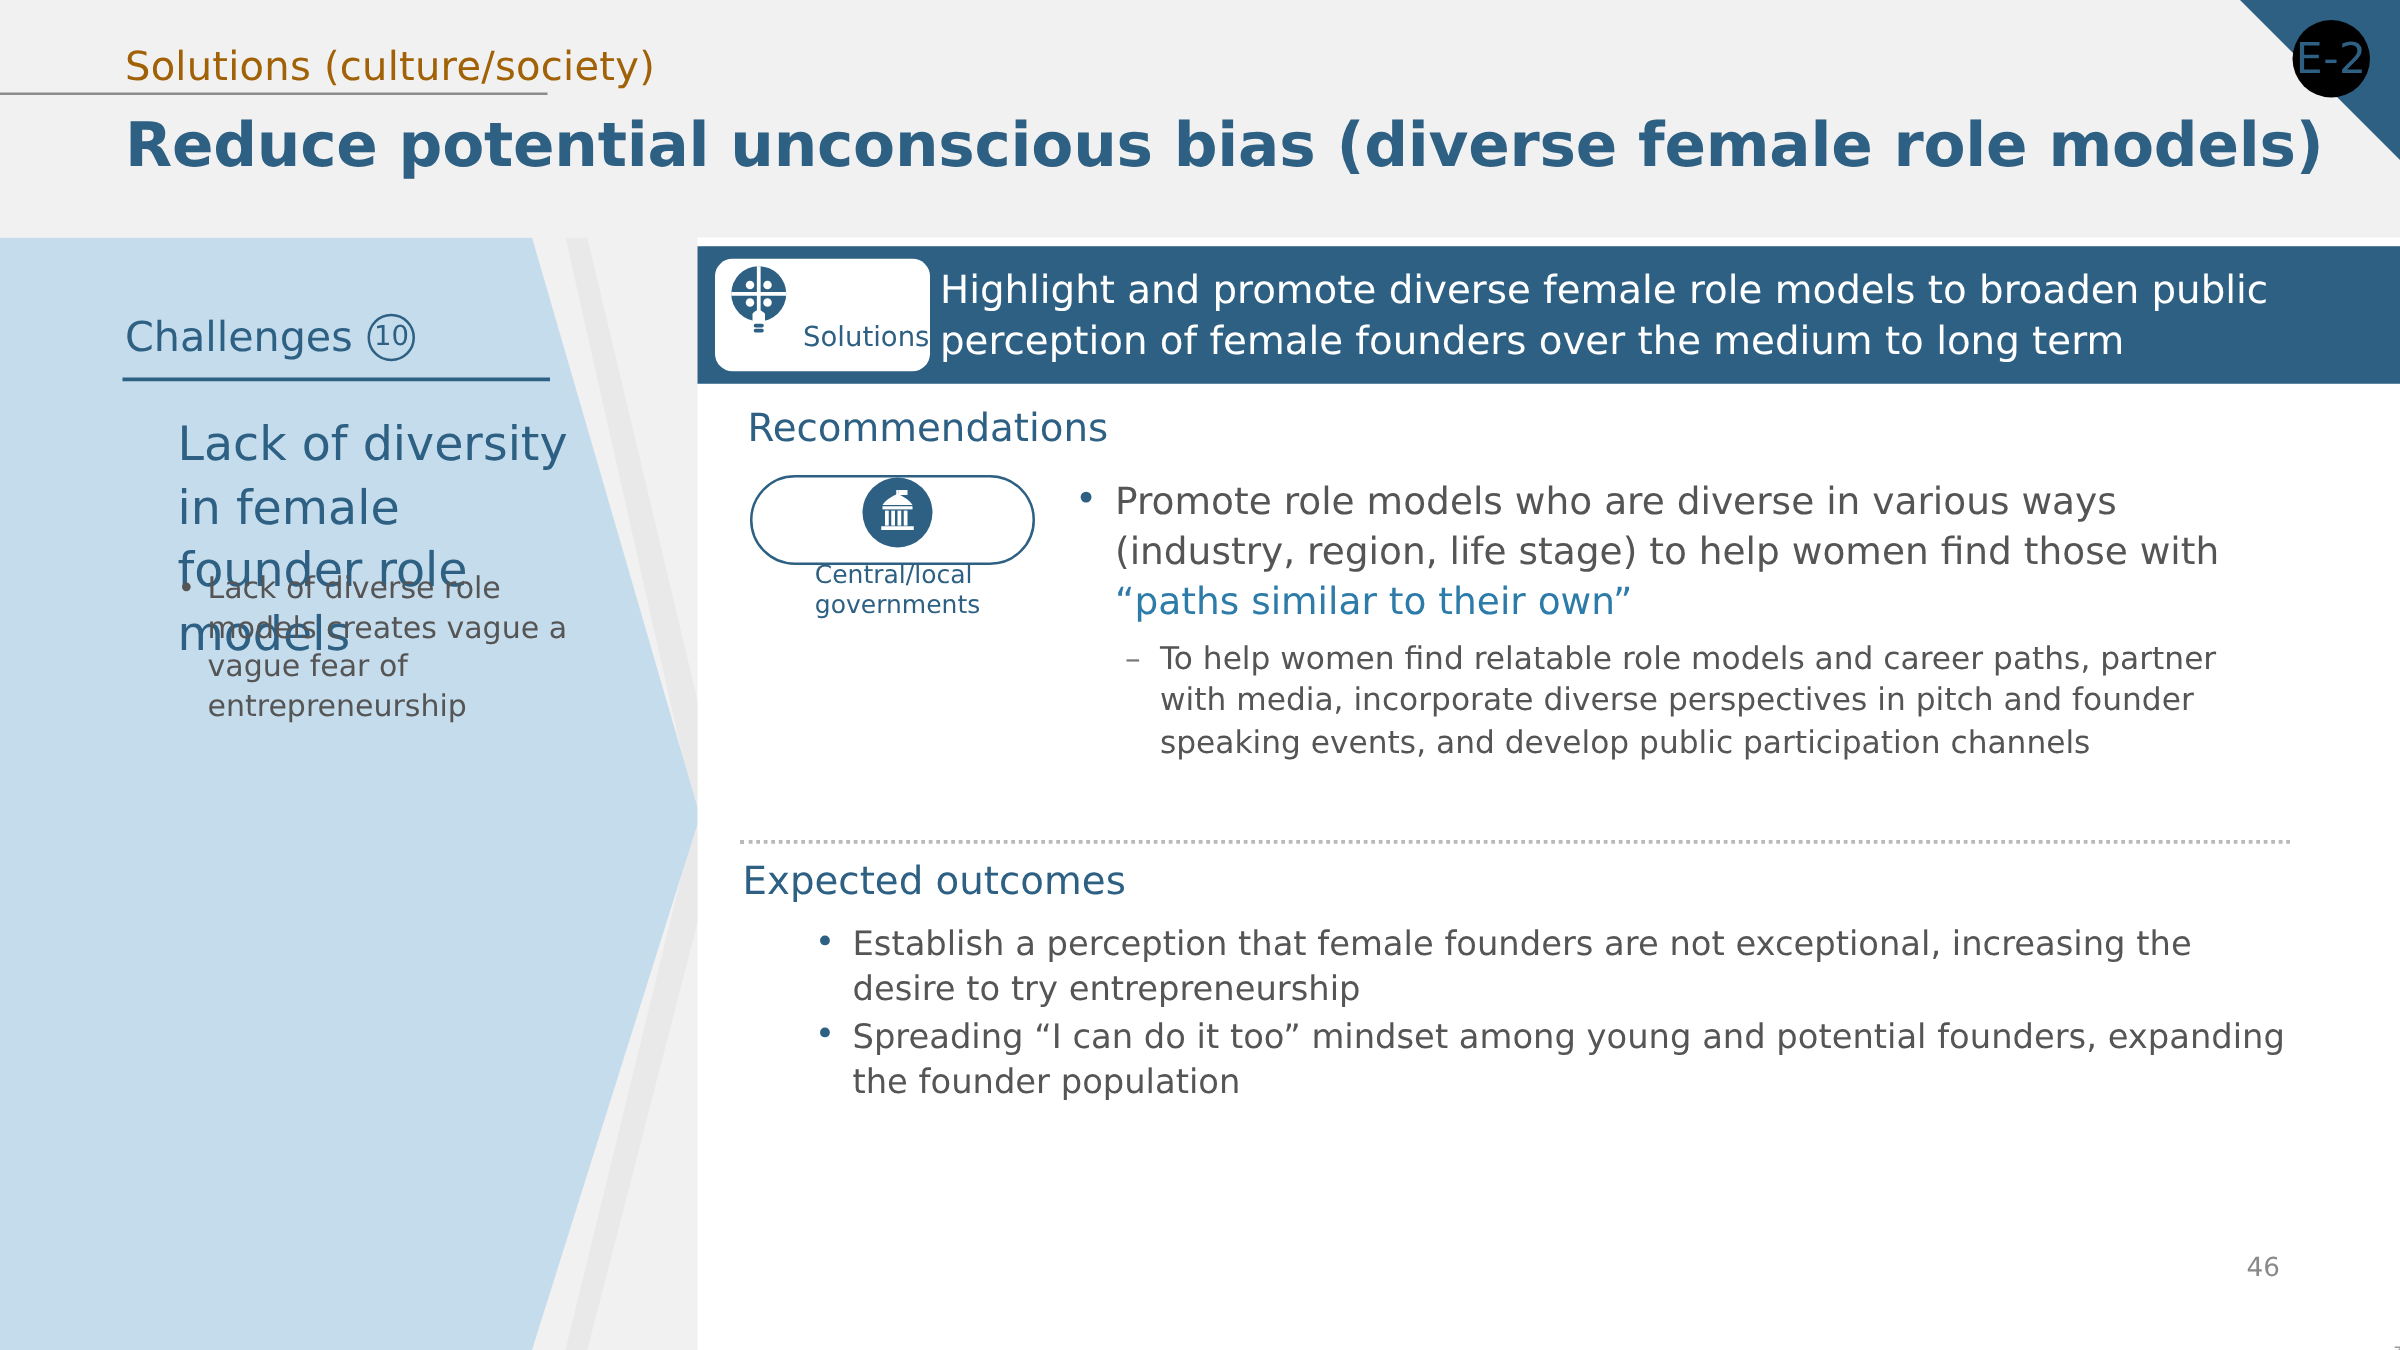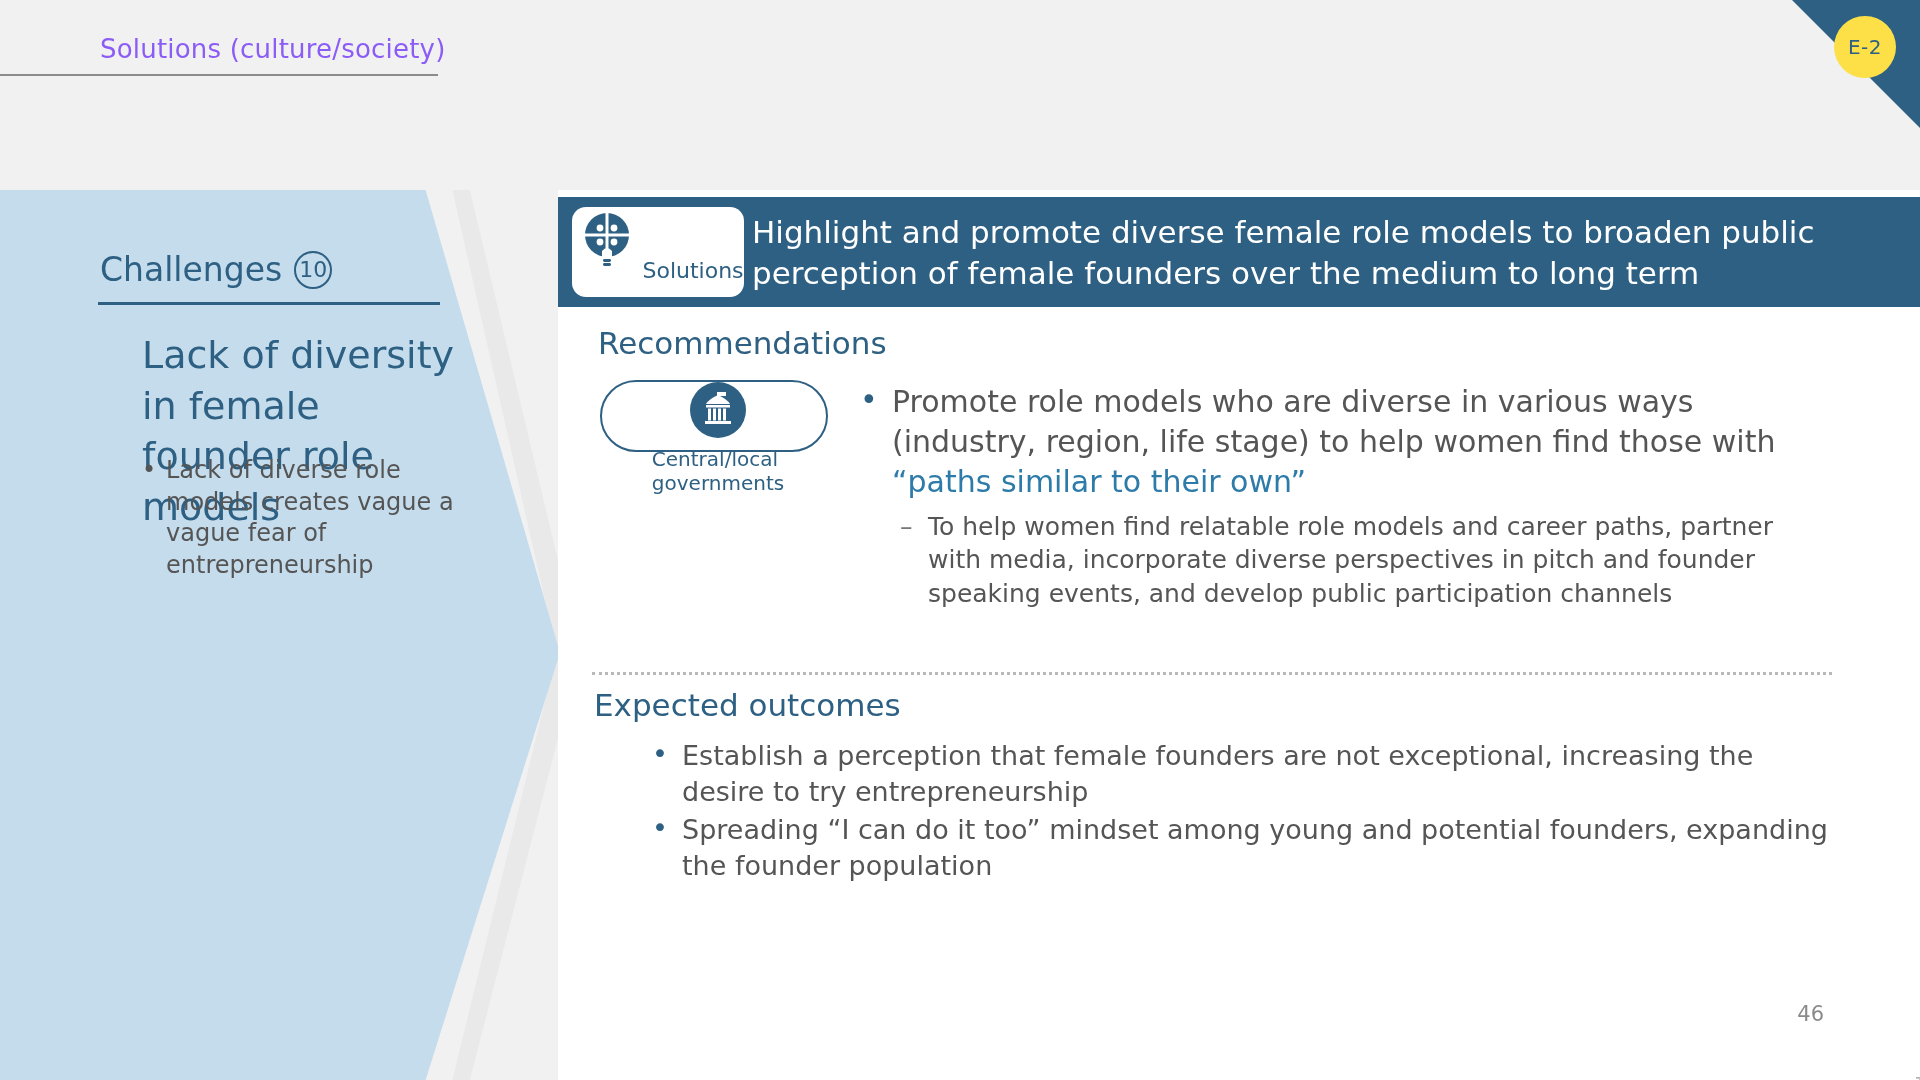--- a/index.html
+++ b/index.html
@@ -21,22 +21,22 @@
   
   #header-band {
     position: absolute;
     left: 0; top: 0;
     width: 1920px; height: 190px;
     background: #f1f1f1;
   }
   #kicker {
     position: absolute;
     left: 100px; top: 34px;
-    font-size: 26px;
-    color: #8b5cf6;
+    font-size: 32px;
+    color: #a16207;
     letter-spacing: .2px;
     white-space: nowrap;
   }
   #kicker-rule {
     position: absolute;
     left: 0; top: 74px;
     width: 438px; height: 2px;
     background: #8c8c8c;
   }
   #slide-title {
@@ -55,26 +55,26 @@
     right: 0; top: 0;
     width: 0; height: 0;
     border-top: 128px solid #2d6083;
     border-left: 128px solid transparent;
   }
   #corner-badge {
     position: absolute;
     right: 24px; top: 16px;
     width: 62px; height: 62px;
     border-radius: 50%;
-    background: #fde047;
+    background: #000000;
     display: flex;
     align-items: center;
     justify-content: center;
     color: #2d6083;
-    font-size: 20px;
+    font-size: 34px;
     letter-spacing: .5px;
   }
 
   
   #left-panel {
     position: absolute;
     left: 0; top: 190px;
     width: 560px; height: 890px;
     background: #c5dcec;
     clip-path: polygon(0 0, 76% 0, 100% 52%, 76% 100%, 0 100%);
@@ -320,20 +320,21 @@
   }
 </style>
 </head>
 <body>
 
 <div id="slide">
 
   <div id="header-band">
     <div id="kicker">Solutions (culture/society)</div>
     <div id="kicker-rule"></div>
+    <div id="slide-title">Reduce potential unconscious bias (diverse female role models)</div>
   </div>
 
   <div id="corner-triangle"></div>
   <div id="corner-badge">E-2</div>
 
   <div id="left-panel-shadow"></div>
   <div id="left-panel"></div>
 
   <div id="challenges-label">
     <span>Challenges</span>

